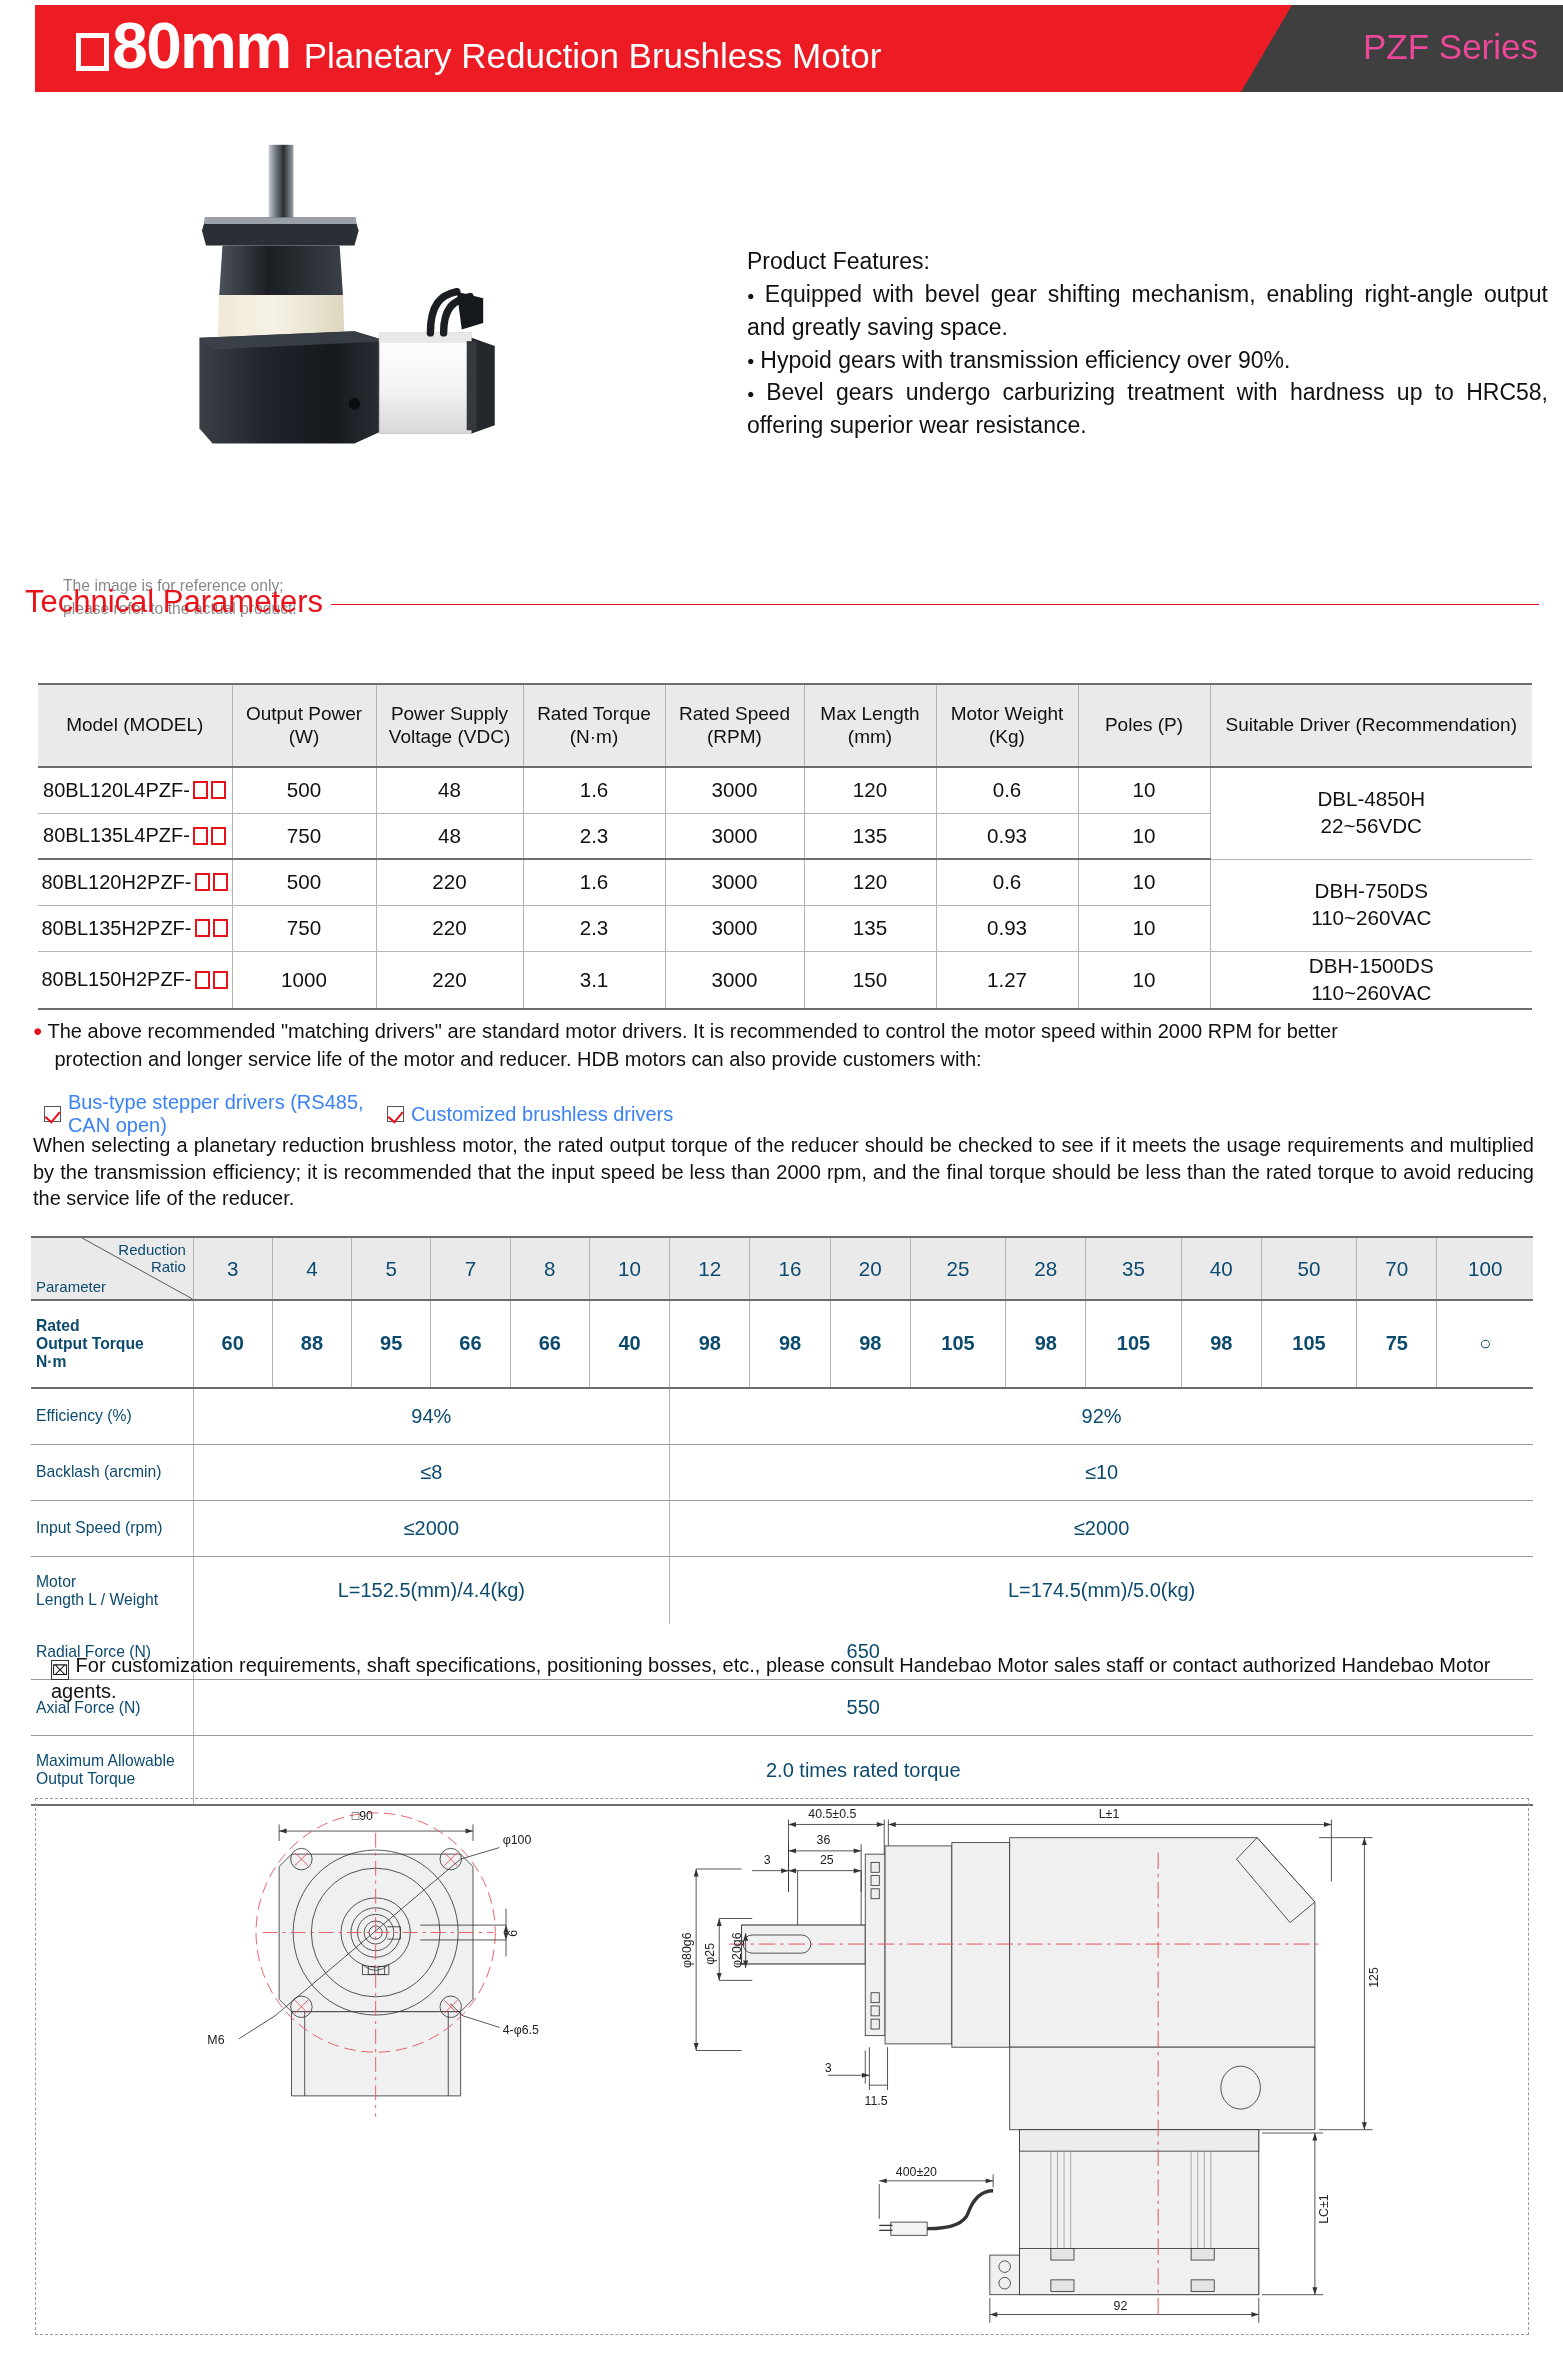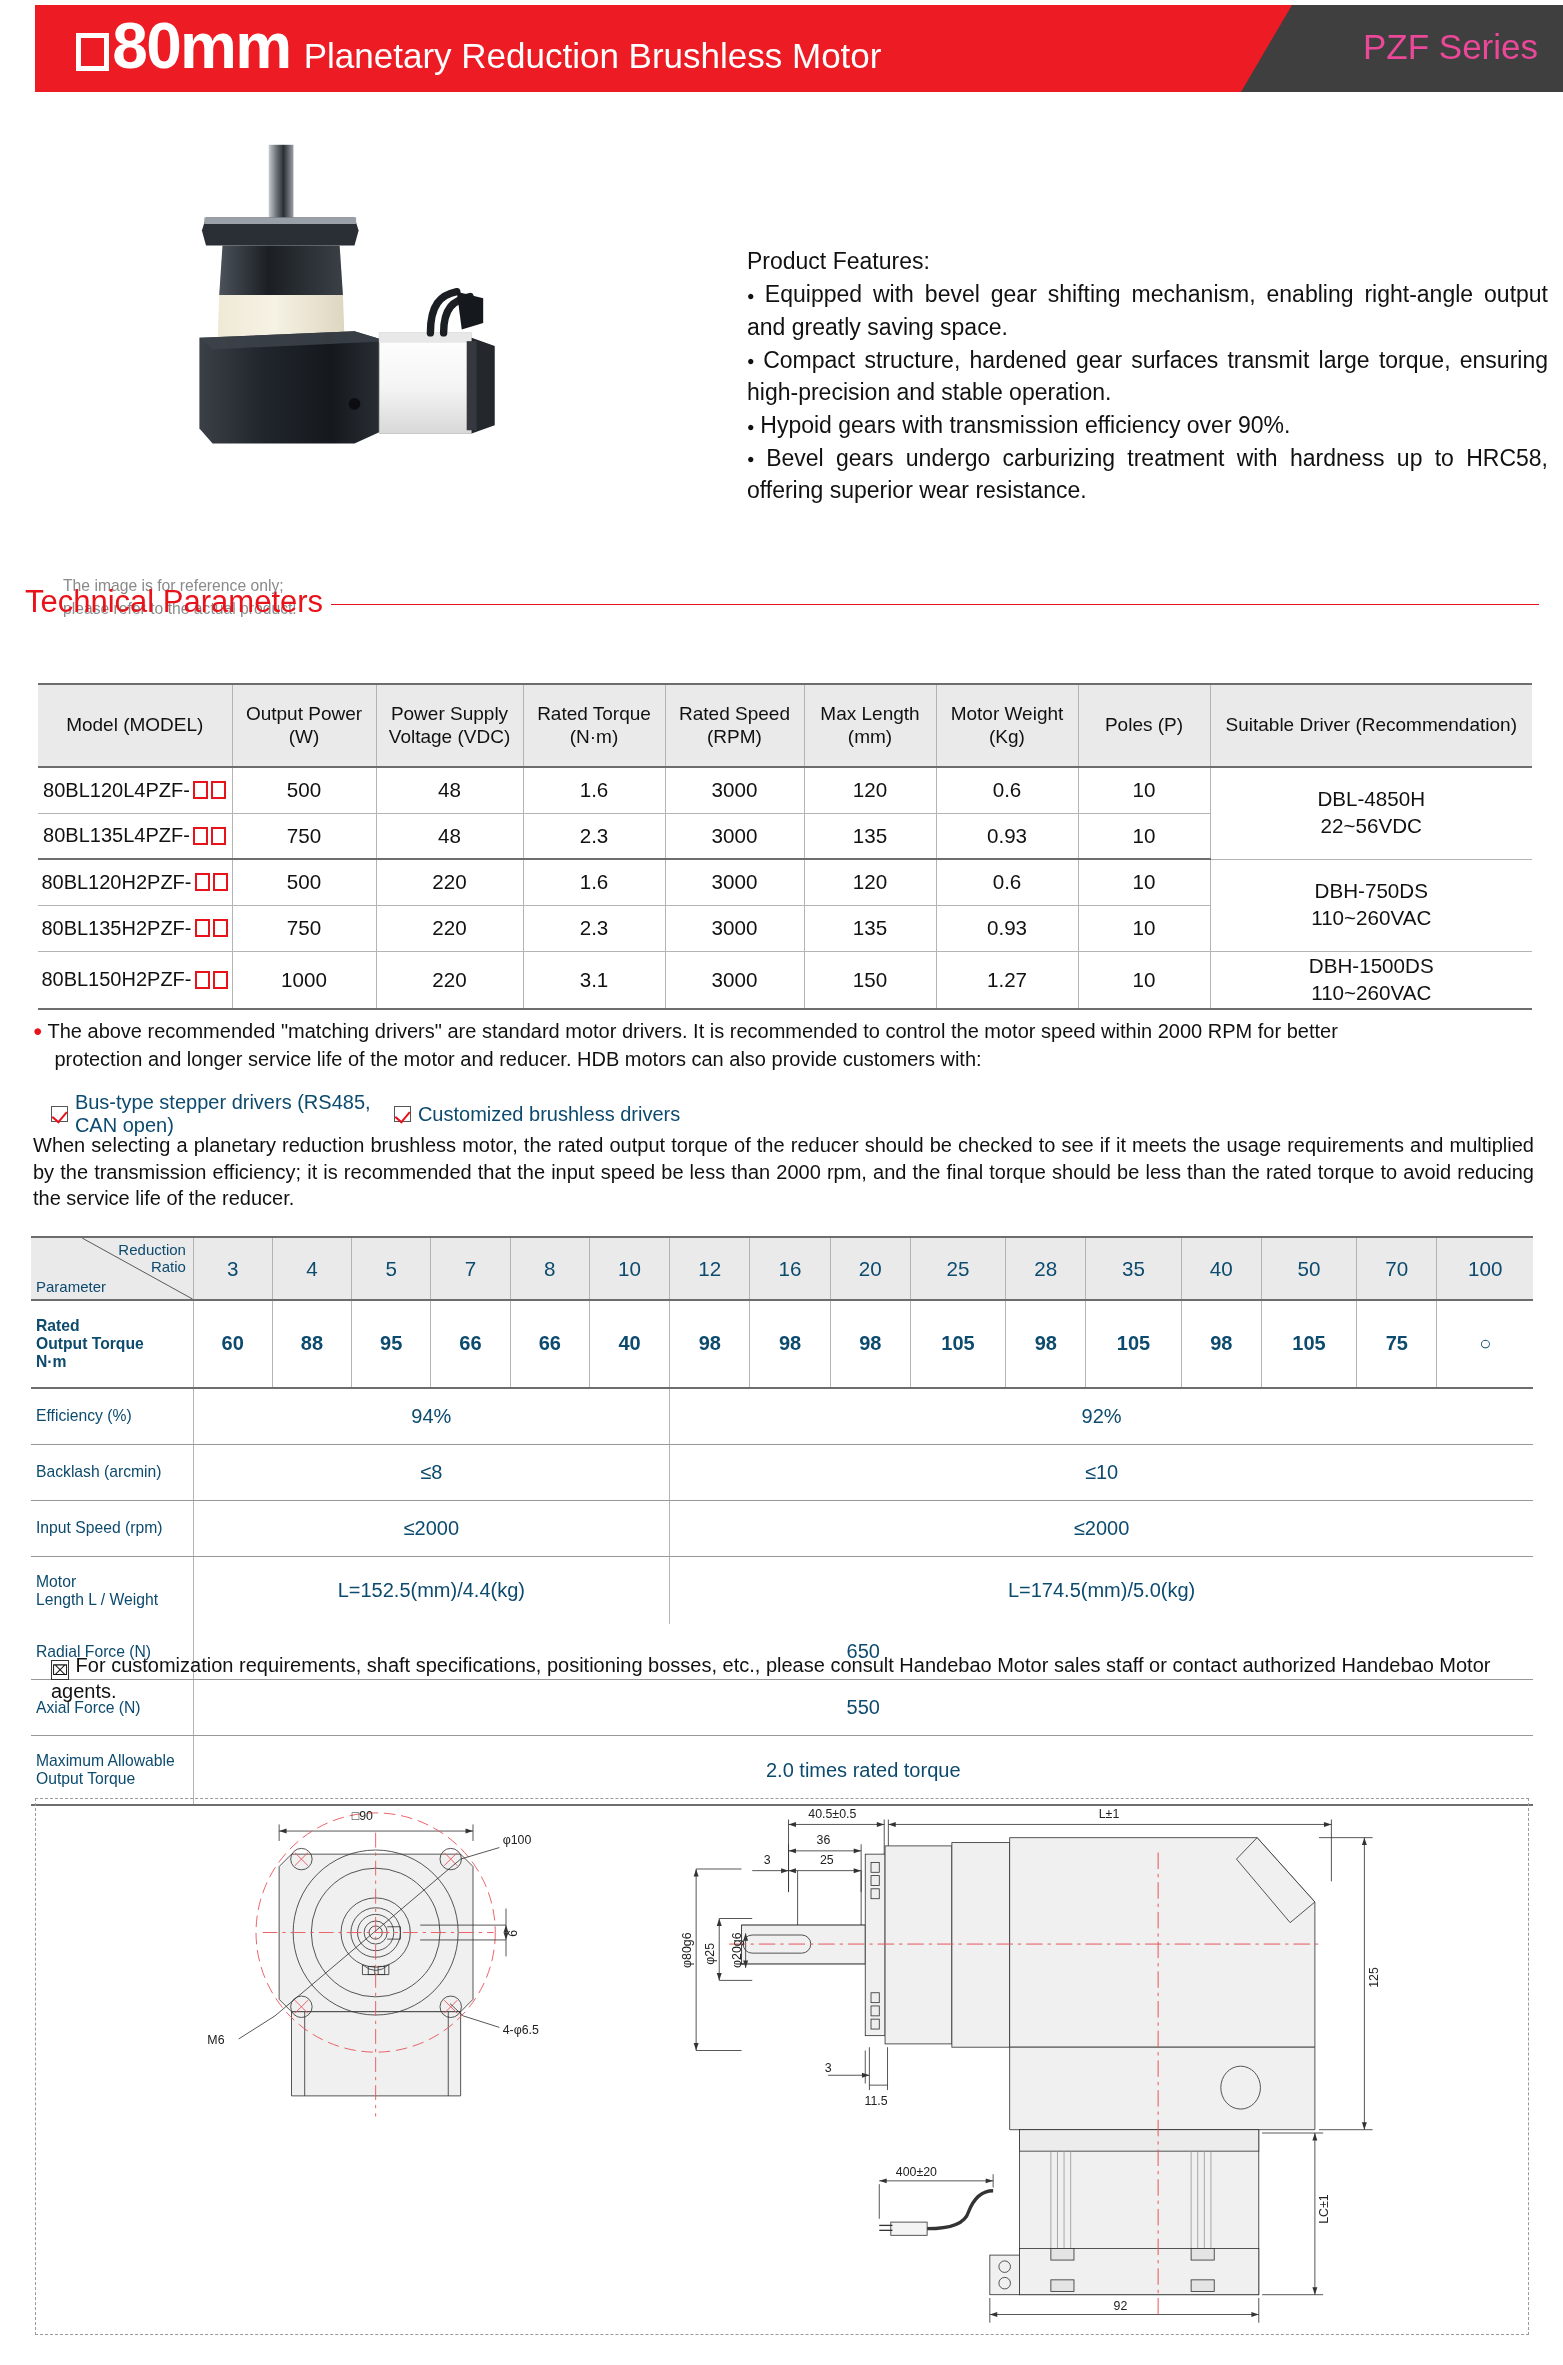--- a/index.html
+++ b/index.html
@@ -204,24 +204,24 @@
     color: #E8121A;
     font-size: 15.7px;
     vertical-align: 2.5px;
     margin-right: 5px;
   }
   .note1 .n1-body { display: inline; }
   .note1 .n1-l2 { display: block; margin-left: 21.5px; }
 
   .chkrow {
     position: absolute;
-    left: 51px; top: 1091px;
+    left: 44px; top: 1091px;
     width: 1238px;
     font-size: 20px;
-    color: #0c4a6e;
+    color: #3b82f6;
     display: flex;
     align-items: center;
   }
   .chkrow .ck { display: inline-flex; align-items: center; }
   .chkrow .ck:first-child { width: 343px; }
   .ckbox {
     display: inline-block;
     position: relative;
     width: 16.5px; height: 16.5px;
     border: 0.8px solid #555;
@@ -418,21 +418,20 @@
       <path d="M424 202 L456 210 L456 240 L430 248 Z" fill="#15181c"></path>
     </svg>
   </div>
 
   <div class="caption">The image is for reference only;
 please refer to the actual product!</div>
 
   <div class="features">
     <span class="ft-head">Product Features:</span>
     <span class="ft-item">Equipped with bevel gear shifting mechanism, enabling right-angle output and greatly saving space.</span>
-    <span class="ft-item">Compact structure, hardened gear surfaces transmit large torque, ensuring high-precision and stable operation.</span>
     <span class="ft-item">Hypoid gears with transmission efficiency over 90%.</span>
     <span class="ft-item">Bevel gears undergo carburizing treatment with hardness up to HRC58, offering superior wear resistance.</span>
   </div>
 </div>
 
 <div class="tech-head-wrap">
   <span class="tech-head">Technical Parameters</span>
   <span class="tech-rule"></span>
 </div>
 

